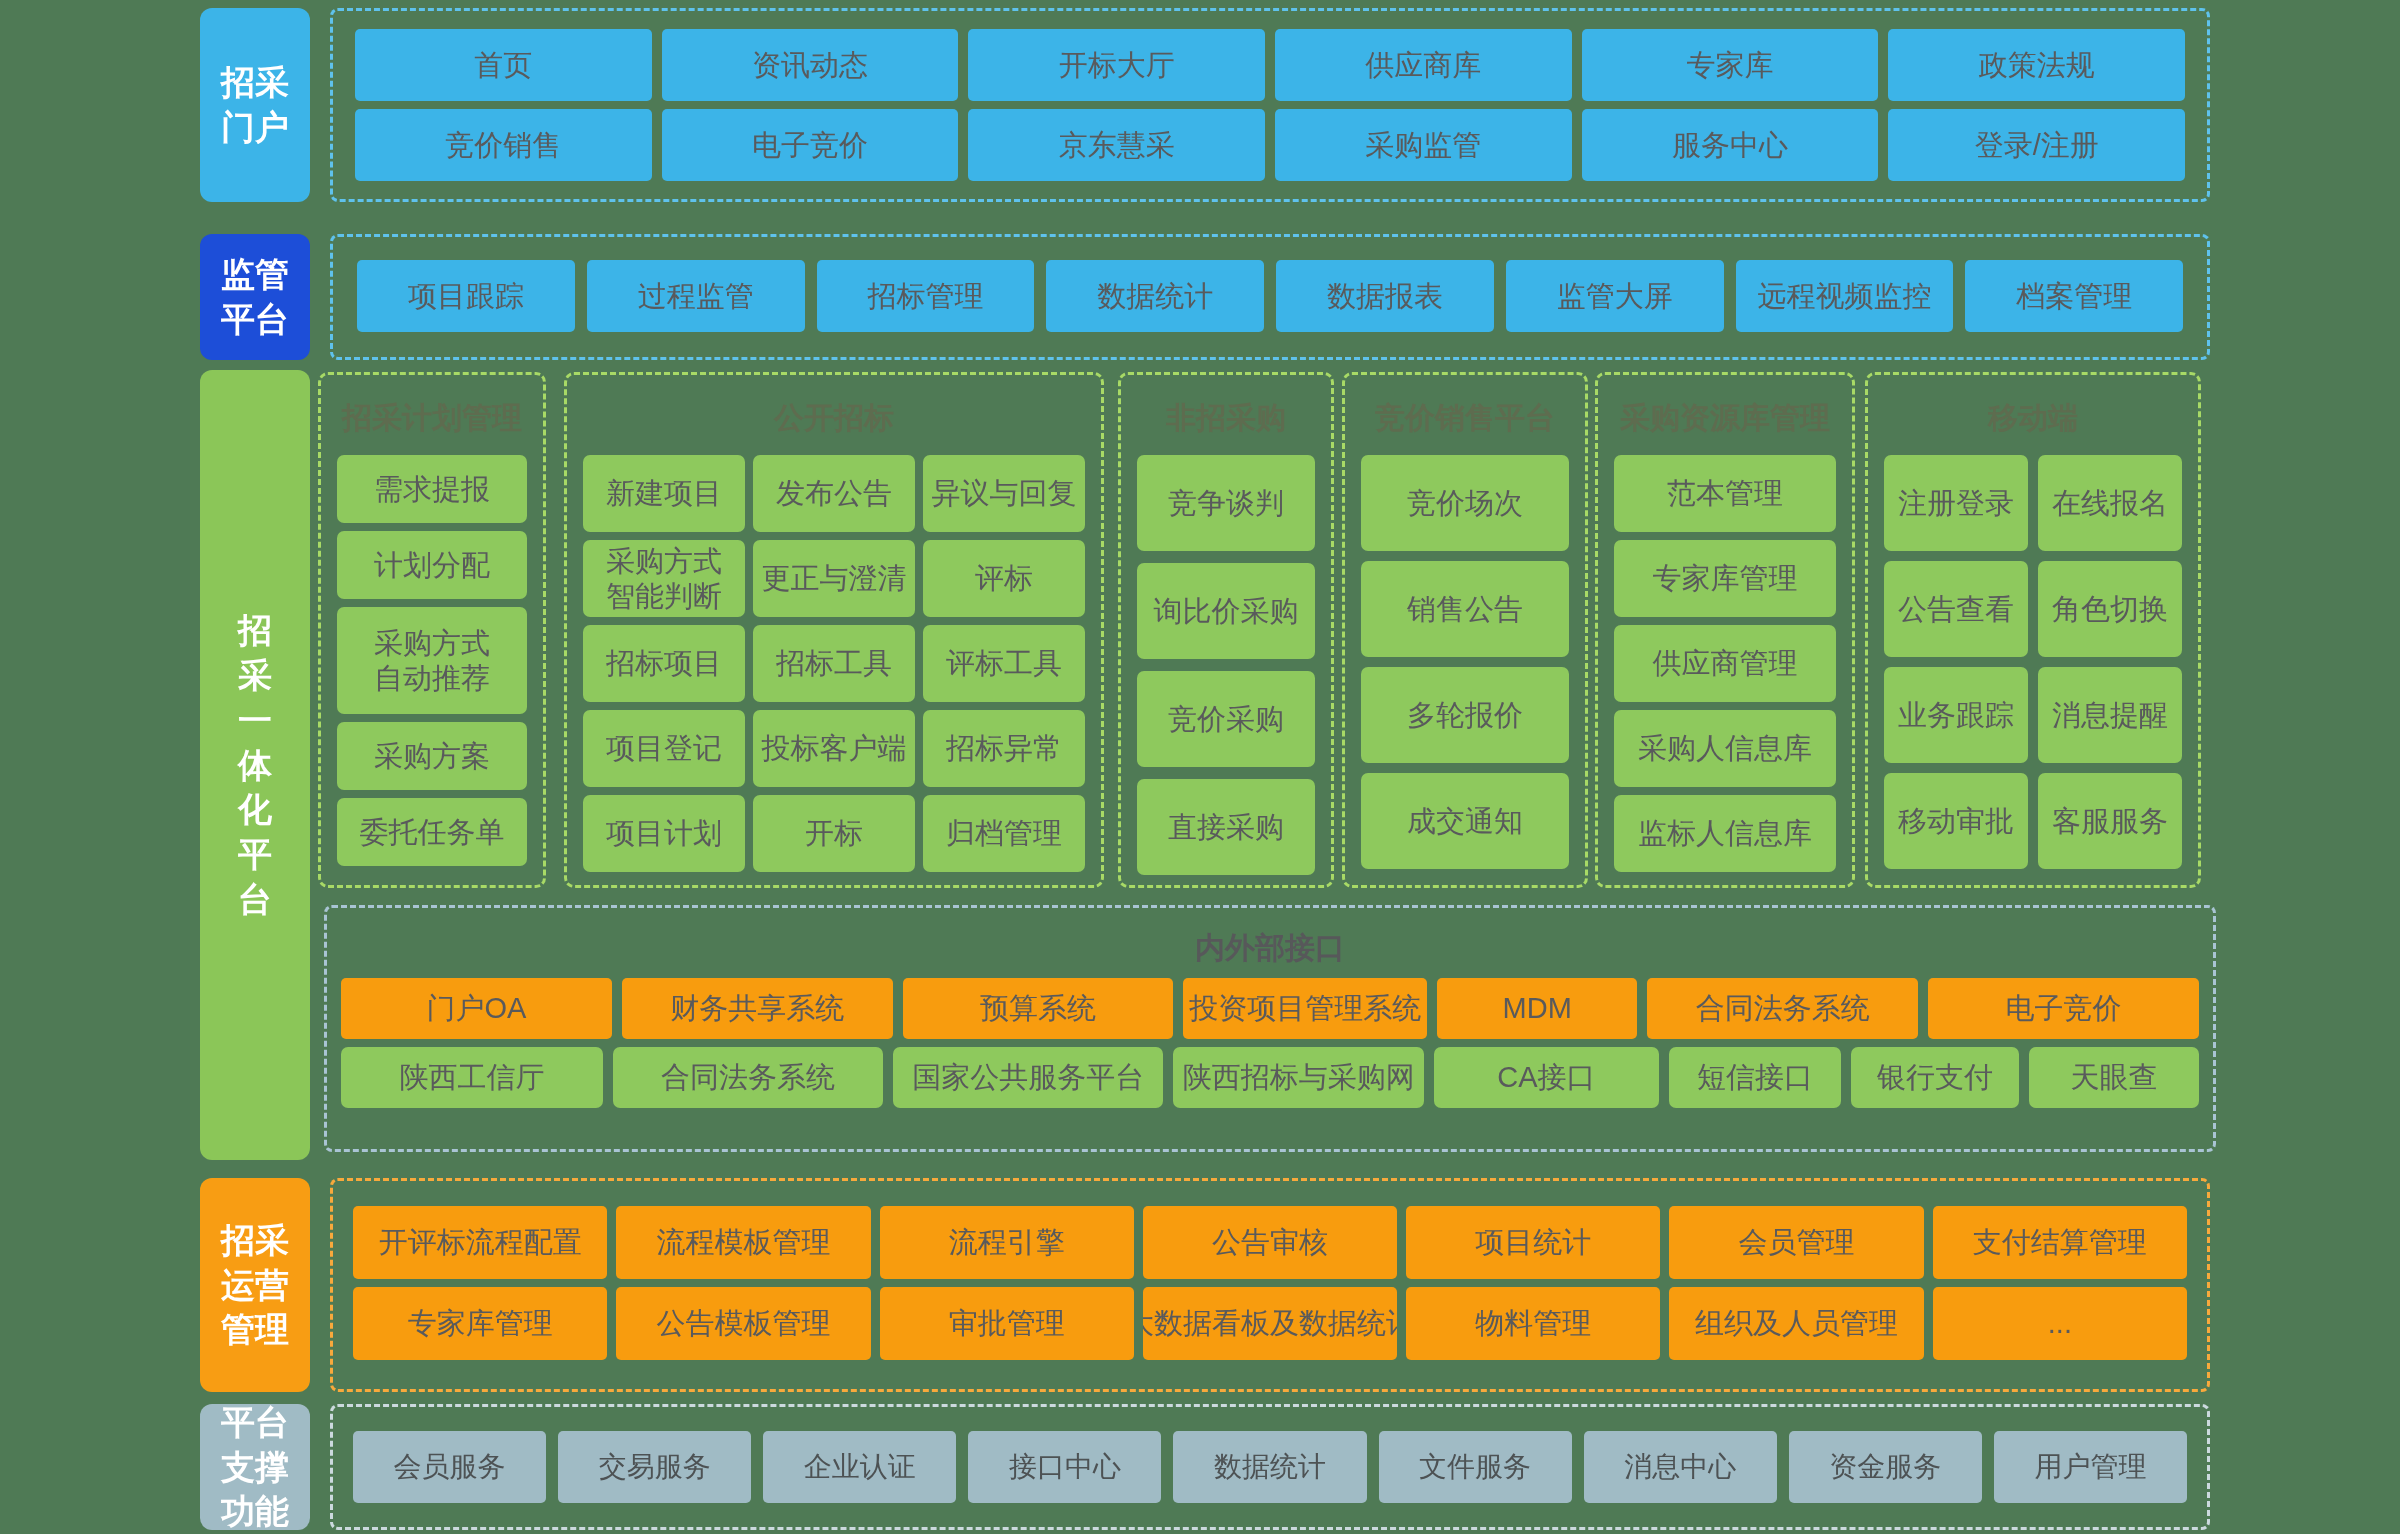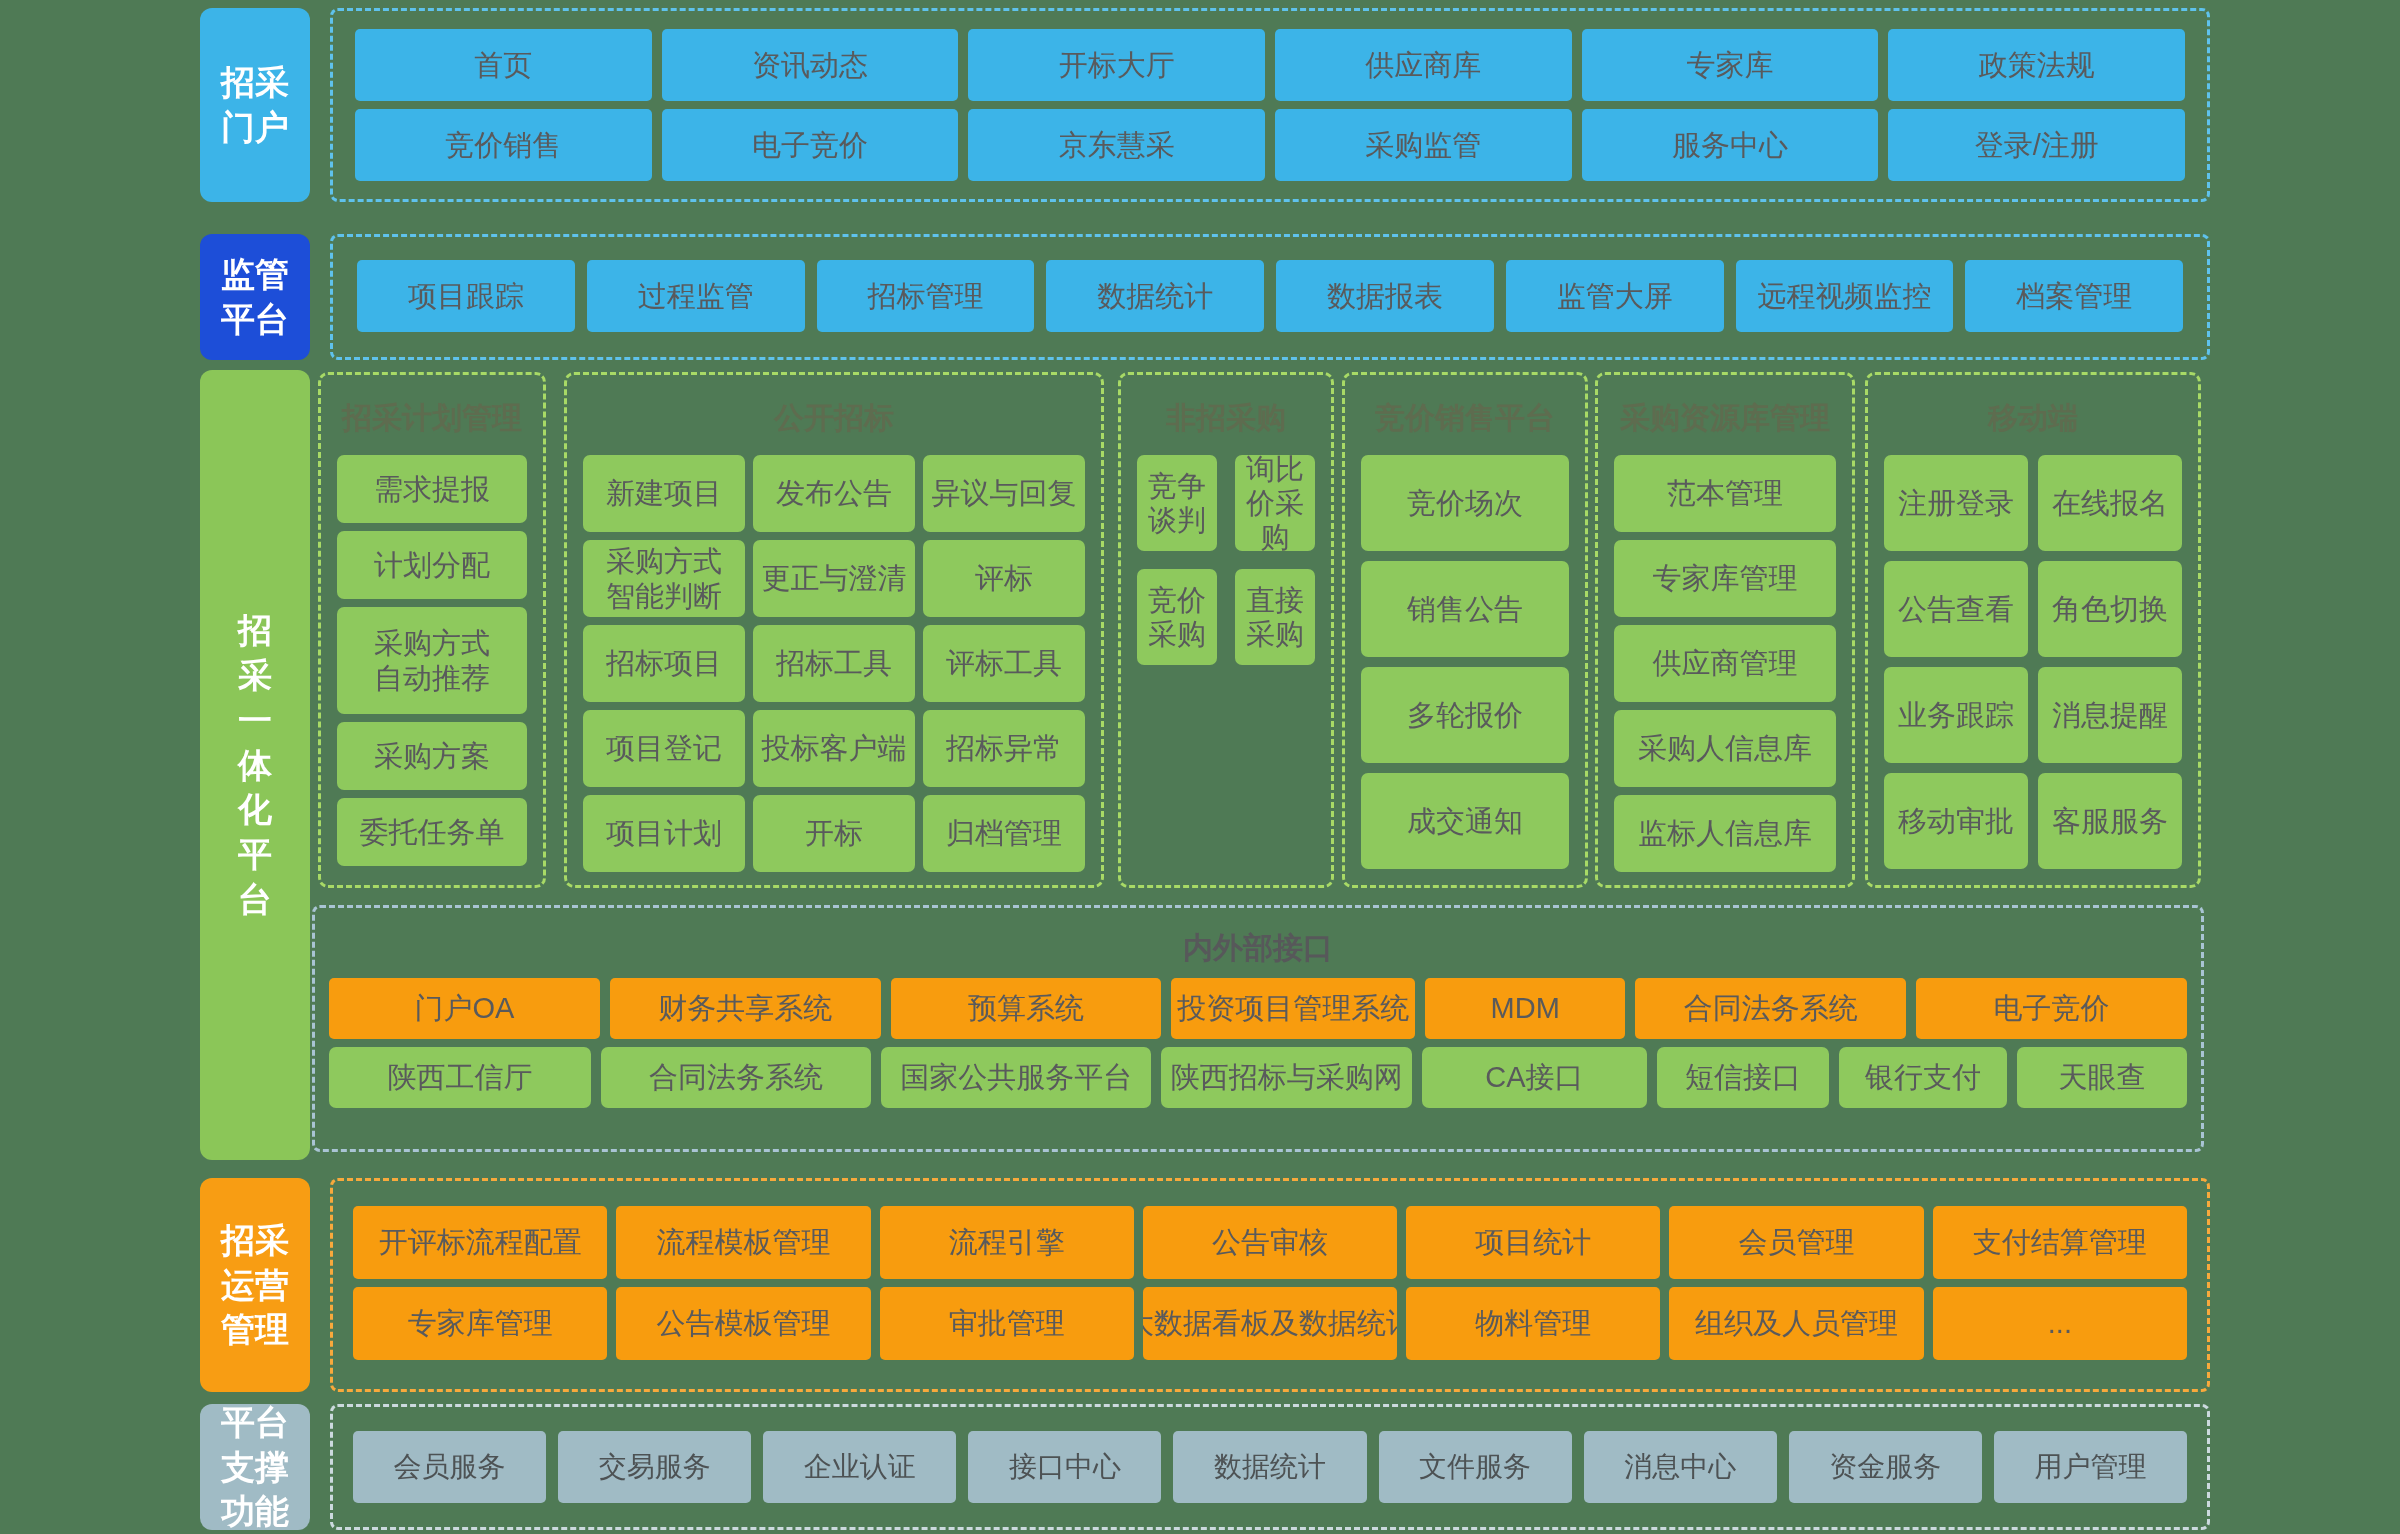--- a/index.html
+++ b/index.html
@@ -15,21 +15,21 @@
   }
   .lbl-portal{top:8px;height:194px;background:#3cb4e8;}
   .lbl-supervision{top:234px;height:126px;background:#1d4ed8;}
   .lbl-integrated{top:370px;height:790px;background:#8bc658;}
   .lbl-operations{top:1178px;height:214px;background:#f89d13;}
   .lbl-support{top:1404px;height:126px;background:#a0bbc5;}
   
   .box{position:absolute;box-sizing:border-box;border-radius:8px;}
   .portal-box{left:330px;top:8px;width:1880px;height:194px;border:3px dashed #5fc2ec;}
   .supervision-box{left:330px;top:234px;width:1880px;height:126px;border:3px dashed #5fc2ec;}
-  .io-box{left:312px;top:905px;width:1892px;height:247px;border:3px dashed #a9c4d4;}
+  .io-box{left:324px;top:905px;width:1892px;height:247px;border:3px dashed #a9c4d4;}
   .operations-box{left:330px;top:1178px;width:1880px;height:214px;border:3px dashed #f8a93c;}
   .support-box{left:330px;top:1404px;width:1880px;height:126px;border:3px dashed #ccd9de;}
   
   .grid{display:grid;}
   .portal-grid{padding:18px 22px;grid-template-columns:repeat(6,1fr);grid-auto-rows:72px;gap:8px 10px;}
   .supervision-grid{padding:23px 24px;grid-template-columns:repeat(8,1fr);grid-auto-rows:72px;gap:8px 12px;}
   .operations-grid{padding:25px 20px;grid-template-columns:repeat(7,1fr);grid-auto-rows:73px;gap:8px 9px;}
   .support-grid{padding:24px 20px;grid-template-columns:repeat(9,1fr);grid-auto-rows:72px;gap:8px 12px;}
   
   .btn{
@@ -49,21 +49,21 @@
   .group-title{
     margin-top:20px;height:46px;display:flex;align-items:center;justify-content:center;
     color:#5e6c4f;font-size:30px;font-weight:bold;
   }
   .group-body{display:grid;margin-top:14px;gap:8px;border-radius:25px;}
   .g1{left:318px;width:228px;}
   .g1 .group-body{grid-template-columns:1fr;grid-template-rows:68px 68px 107px 68px 68px;}
   .g2{left:564px;width:540px;}
   .g2 .group-body{grid-template-columns:repeat(3,1fr);grid-auto-rows:77px;}
   .g3{left:1118px;width:216px;}
-  .g3 .group-body{grid-template-columns:1fr 1fr;grid-auto-rows:96px;gap:18px;}
+  .g3 .group-body{grid-template-columns:1fr;grid-auto-rows:96px;gap:12px;}
   .g4{left:1342px;width:246px;}
   .g4 .group-body{grid-template-columns:1fr;grid-auto-rows:96px;gap:10px;}
   .g5{left:1595px;width:260px;}
   .g5 .group-body{grid-template-columns:1fr;grid-auto-rows:77px;}
   .g6{left:1865px;width:336px;}
   .g6 .group-body{grid-template-columns:1fr 1fr;grid-auto-rows:96px;gap:10px;}
   
   .io-title{
     margin-top:22px;height:36px;display:flex;align-items:center;justify-content:center;
     color:#57585a;font-size:30px;font-weight:bold;

